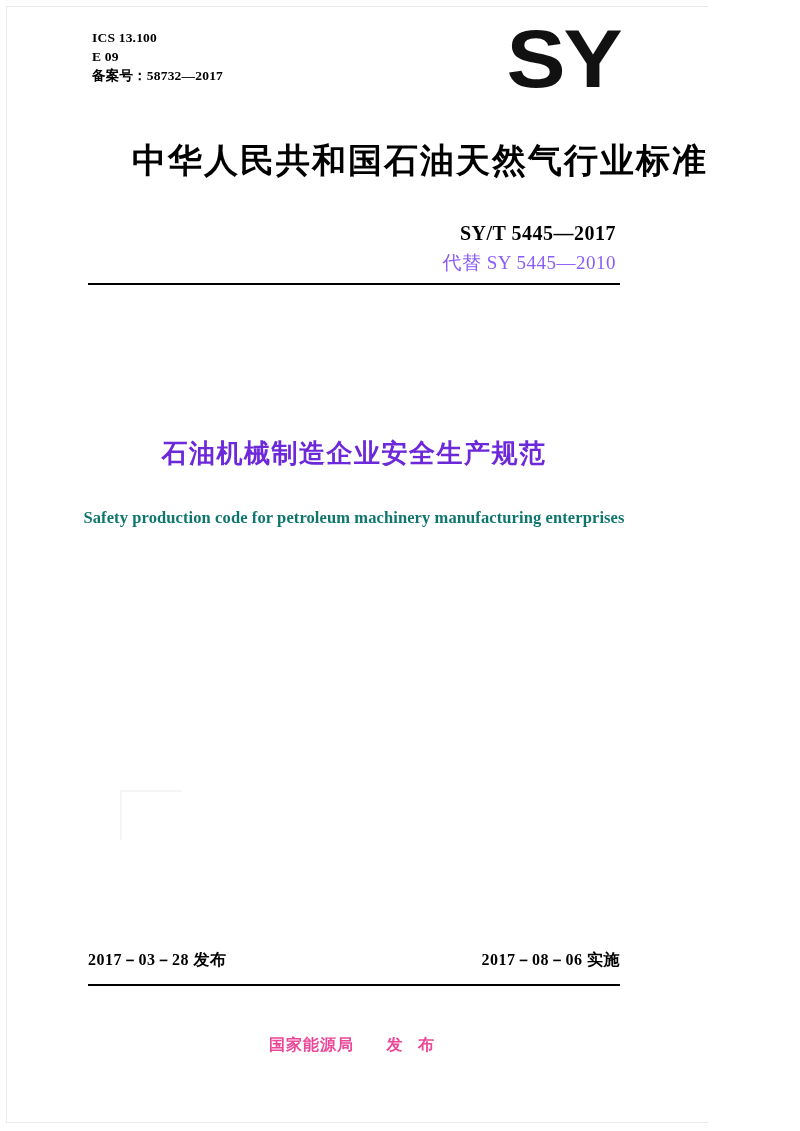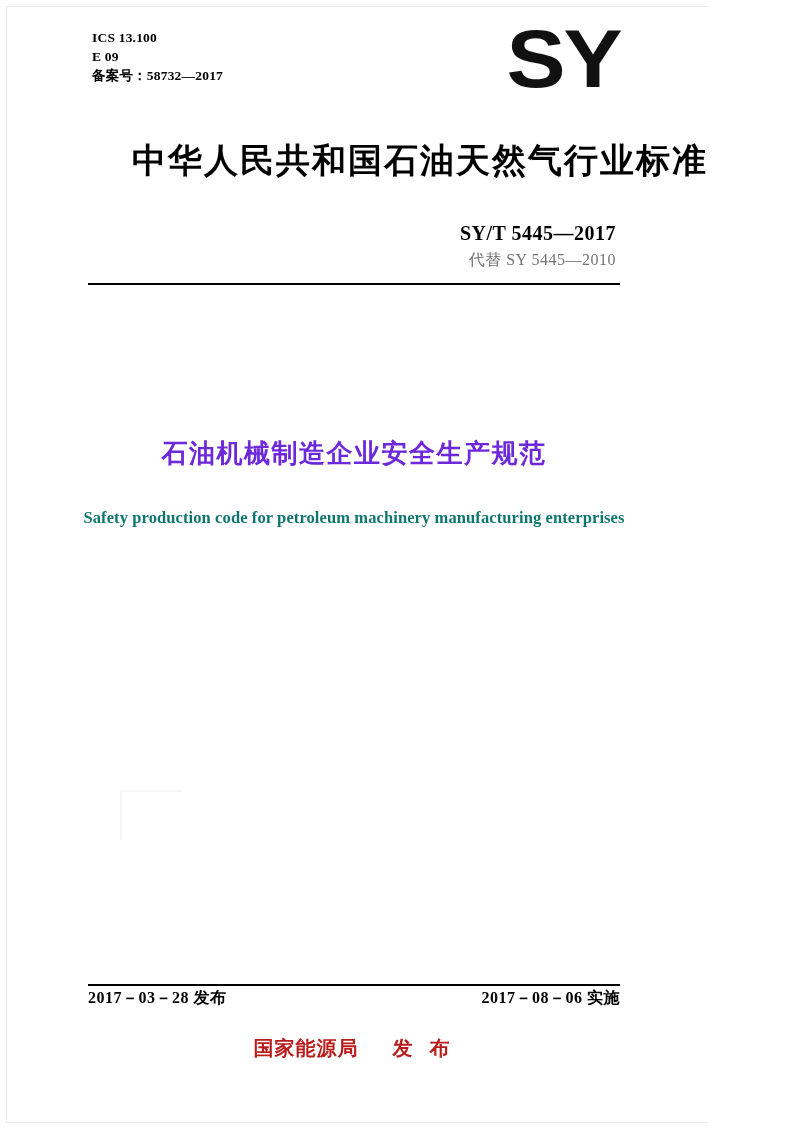--- a/index.html
+++ b/index.html
@@ -76,22 +76,22 @@
     font-size: 20px;
     color: #000;
     letter-spacing: 0.5px;
   }
   .std-replaces {
     position: absolute;
     right: 92px;
     top: 250px;
     text-align: right;
     font-family: "Liberation Serif", serif;
-    font-size: 16px;
-    color: #737373;
+    font-size: 19px;
+    color: #8b5cf6;
     letter-spacing: 0.5px;
   }
 
   .rule-top {
     position: absolute;
     left: 88px;
     right: 88px;
     top: 283px;
     height: 2px;
     background: #000;
@@ -129,41 +129,40 @@
     justify-content: space-between;
     align-items: flex-end;
     font-family: "Liberation Serif", serif;
     font-weight: bold;
     font-size: 16px;
     color: #000;
   }
   .dates .date-item {
     white-space: nowrap;
     letter-spacing: 0.5px;
-    margin-top: 38px;
   }
 
   .rule-bottom {
     position: absolute;
     left: 88px;
     right: 88px;
     top: 984px;
     height: 2px;
     background: #000;
   }
 
   .publisher {
     position: absolute;
     left: 0; right: 0;
     top: 1035px;
     text-align: center;
     font-family: "DejaVu Sans", sans-serif;
     font-weight: bold;
-    font-size: 20px;
-    color: #b91c1c;
+    font-size: 16px;
+    color: #ec4899;
     letter-spacing: 1px;
   }
   .publisher .pub-org { margin-right: 26px; }
   .publisher .pub-verb { letter-spacing: 5px; }
 
   .faint-mark {
     position: absolute;
     left: 120px;
     top: 790px;
     width: 60px;

